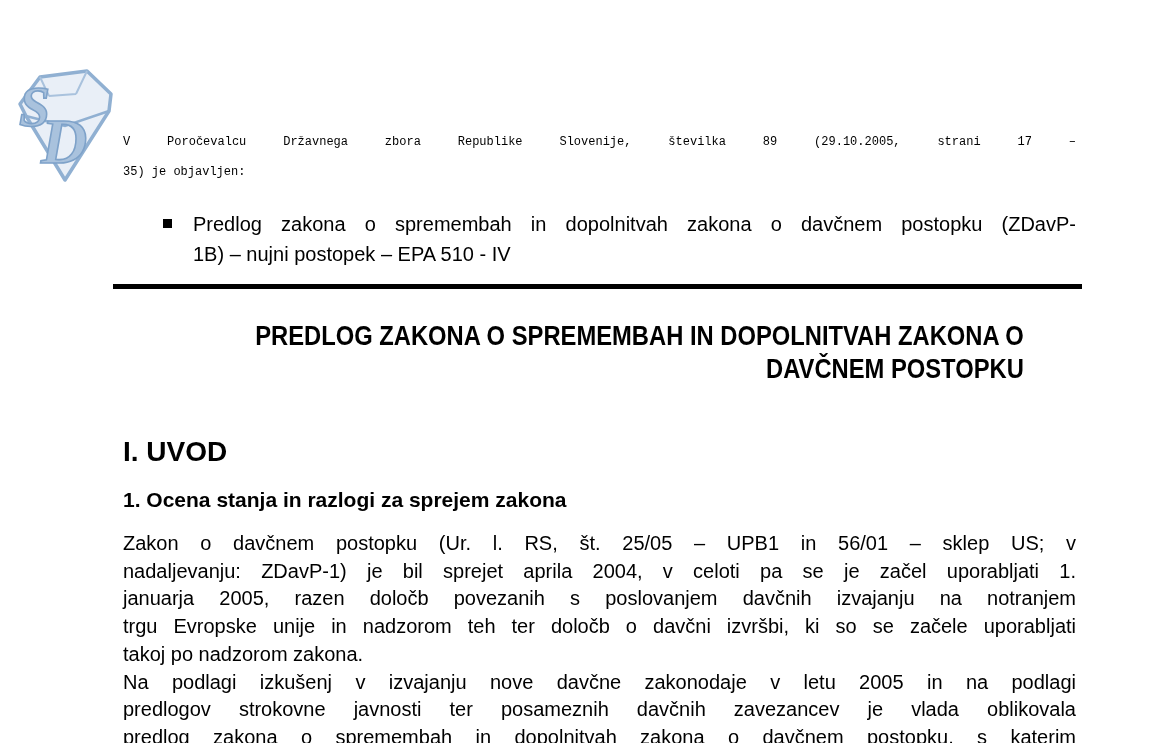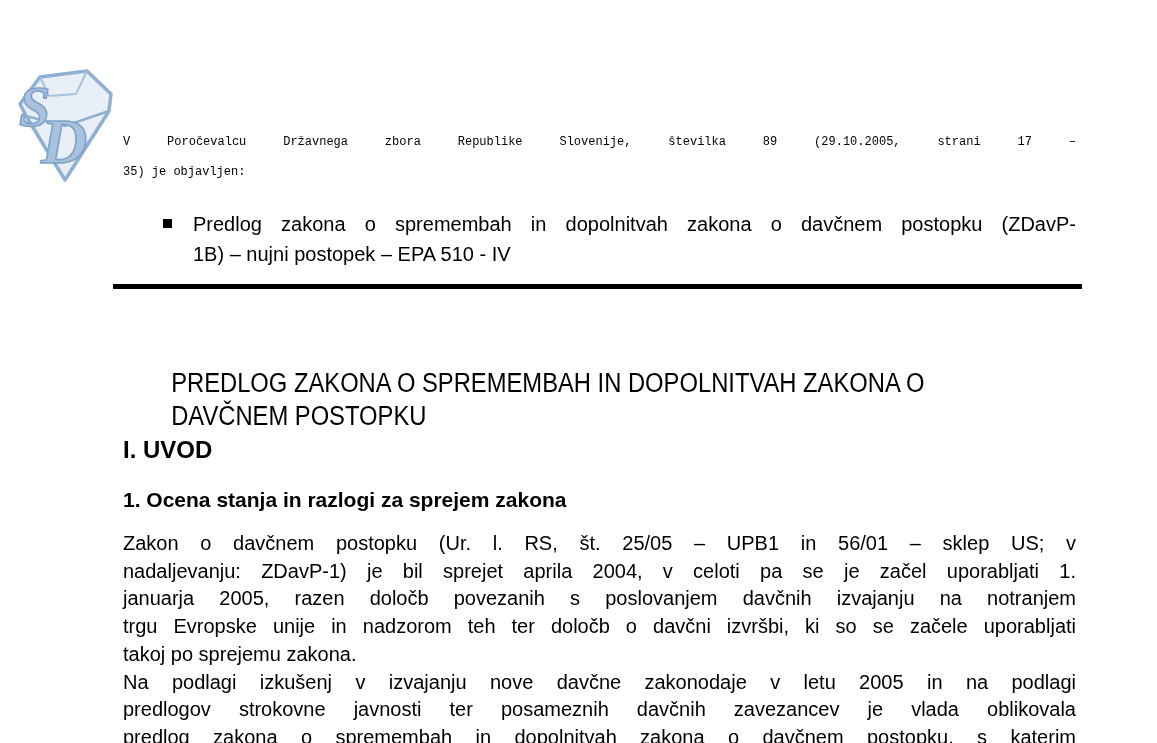--- a/index.html
+++ b/index.html
@@ -70,38 +70,37 @@
     height: 5px;
     background: #000000;
   }
 
   
   .doc-title {
     position: absolute;
     left: 113px;
     top: 320px;
     width: 969px;
-    text-align: left;
-    font-weight: normal;
+    text-align: right;
+    font-weight: bold;
     font-size: 27px;
     line-height: 33px;
-    margin-top: 47px;
   }
   .doc-title .t-line {
     transform: scaleX(0.88);
     transform-origin: 50% 50%;
     white-space: nowrap;
   }
 
   
   .h-uvod {
     position: absolute;
     left: 123px;
     top: 436px;
-    font-size: 24px;
+    font-size: 28px;
     font-weight: bold;
     text-align: right;
   }
   .h-ocena {
     position: absolute;
     left: 123px;
     top: 488px;
     font-size: 21px;
     font-weight: bold;
   }
@@ -160,19 +159,19 @@
   </div>
 
   <div class="h-uvod">I. UVOD</div>
   <div class="h-ocena">1. Ocena stanja in razlogi za sprejem zakona</div>
 
   <div class="body-text">
     <div class="just">Zakon o davčnem postopku (Ur. l. RS, št. 25/05 – UPB1 in 56/01 – sklep US; v</div>
     <div class="just">nadaljevanju: ZDavP-1) je bil sprejet aprila 2004, v celoti pa se je začel uporabljati 1.</div>
     <div class="just">januarja 2005, razen določb povezanih s poslovanjem davčnih izvajanju na notranjem</div>
     <div class="just">trgu Evropske unije in nadzorom teh ter določb o davčni izvršbi, ki so se začele uporabljati</div>
-    <div class="plain">takoj po sprejemu zakona.</div>
+    <div class="plain">takoj po nadzorom zakona.</div>
     <div class="just">Na podlagi izkušenj v izvajanju nove davčne zakonodaje v letu 2005 in na podlagi</div>
     <div class="just">predlogov strokovne javnosti ter posameznih davčnih zavezancev je vlada oblikovala</div>
     <div class="just">predlog zakona o spremembah in dopolnitvah zakona o davčnem postopku, s katerim</div>
   </div>
 
 </div>
 
 </body></html>

